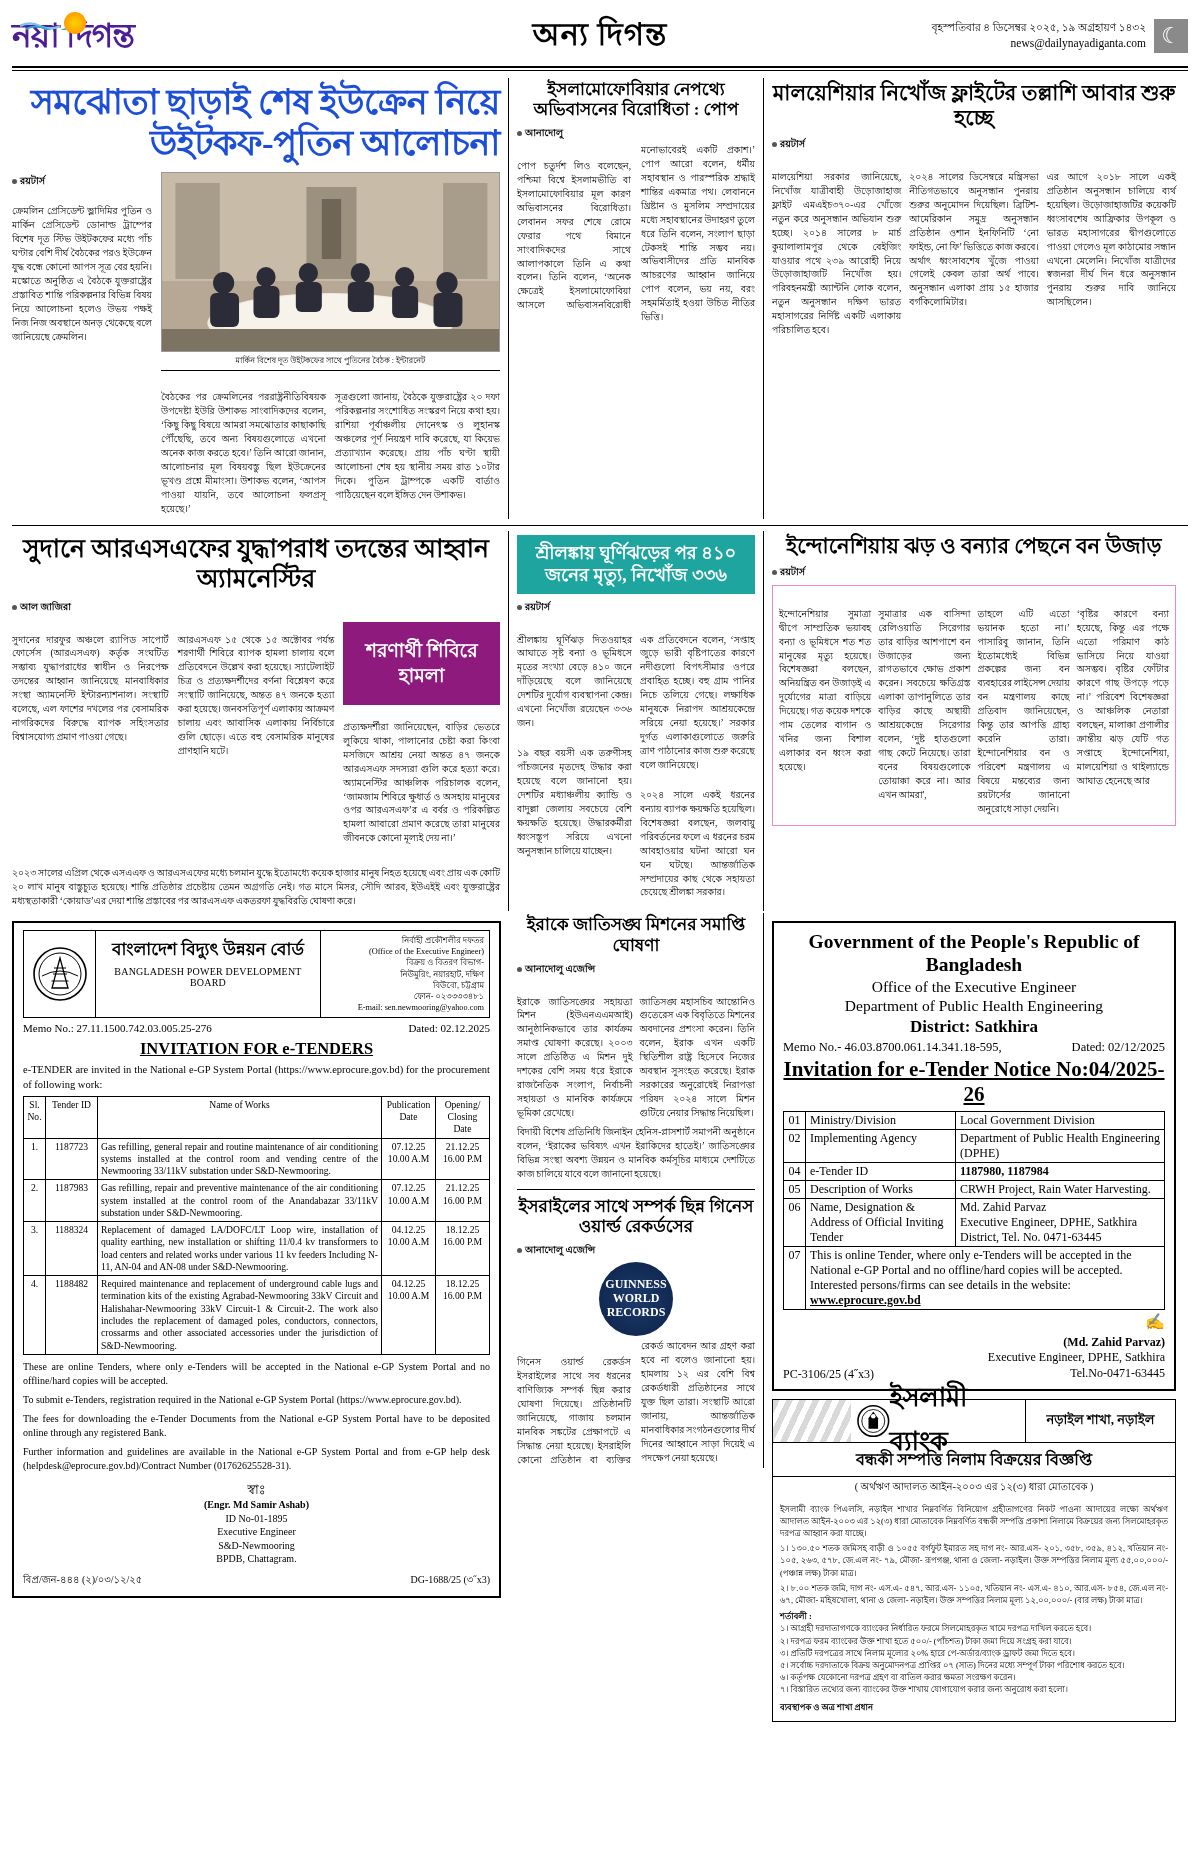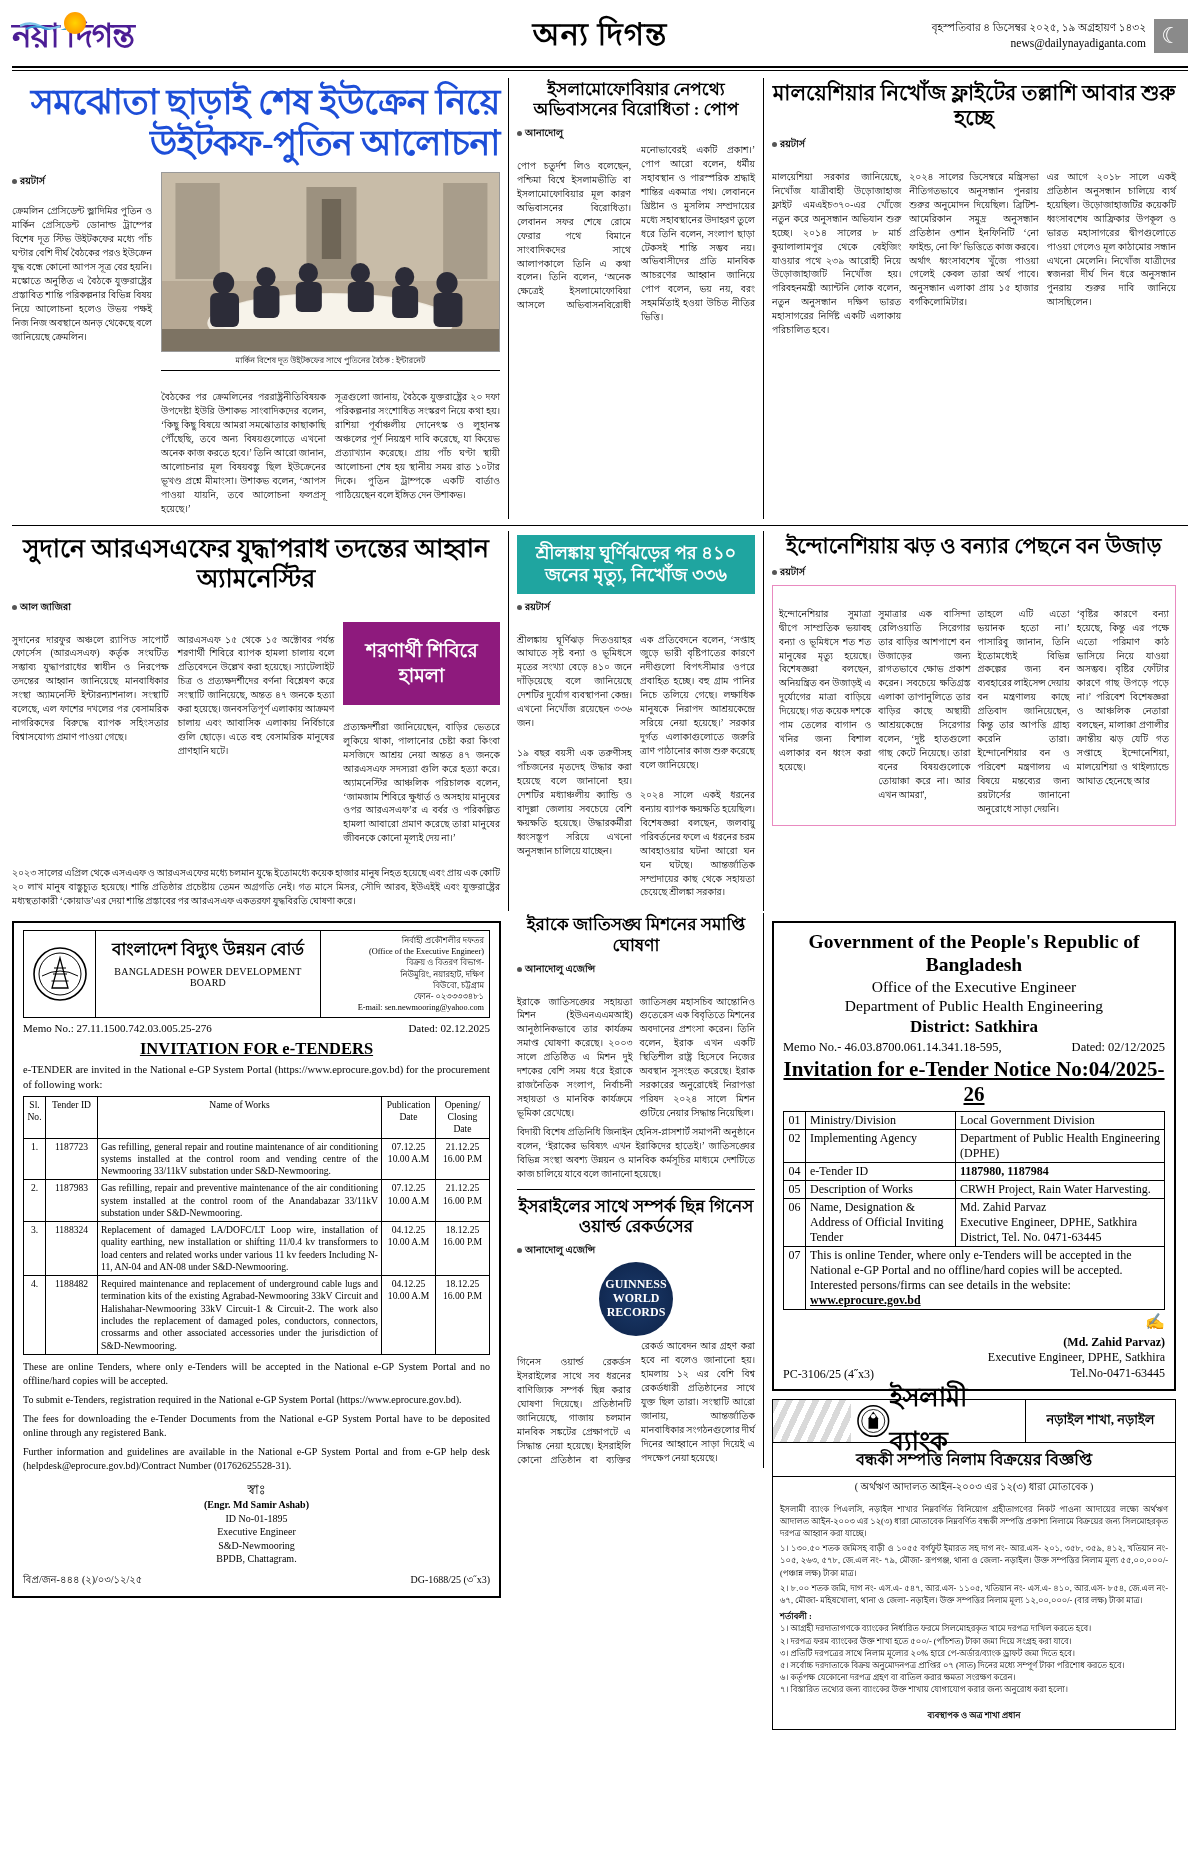--- a/index.html
+++ b/index.html
@@ -510,19 +510,19 @@
             <p class="ib-body">ইসলামী ব্যাংক পিএলসি, নড়াইল শাখার নিম্নবর্ণিত বিনিয়োগ গ্রহীতাগণের নিকট পাওনা আদায়ের লক্ষ্যে অর্থঋণ আদালত আইন-২০০৩ এর ১২(৩) ধারা মোতাবেক নিম্নবর্ণিত বন্ধকী সম্পত্তি প্রকাশ্য নিলামে বিক্রয়ের জন্য সিলমোহরকৃত দরপত্র আহ্বান করা যাচ্ছে।</p>
             <p class="ib-body" style="margin-top:3px">১। ১৩০.৫০ শতক জমিসহ বাড়ী ও ১০৫৫ বর্গফুট ইমারত সহ দাগ নং- আর.এস- ২০১, ৩৫৮, ৩৫৯, ৪১২, খতিয়ান নং- ১০৫, ২৬৩, ৫৭৮, জে.এল নং- ৭৯, মৌজা- রূপগঞ্জ, থানা ও জেলা- নড়াইল। উক্ত সম্পত্তির নিলাম মূল্য ৫৫,০০,০০০/- (পঞ্চান্ন লক্ষ) টাকা মাত্র।</p>
             <p class="ib-body" style="margin-top:3px">২। ৮.০০ শতক জমি, দাগ নং- এস.এ- ৫৪৭, আর.এস- ১১০৫, খতিয়ান নং- এস.এ- ৪১০, আর.এস- ৮৫৪, জে.এল নং- ৬৭, মৌজা- মহিষখোলা, থানা ও জেলা- নড়াইল। উক্ত সম্পত্তির নিলাম মূল্য ১২,০০,০০০/- (বার লক্ষ) টাকা মাত্র।</p>
             <p class="ib-body" style="margin-top:4px; font-weight:bold">শর্তাবলী :</p>
             <p class="ib-body">১। আগ্রহী দরদাতাগণকে ব্যাংকের নির্ধারিত ফরমে সিলমোহরকৃত খামে দরপত্র দাখিল করতে হবে।</p>
             <p class="ib-body">২। দরপত্র ফরম ব্যাংকের উক্ত শাখা হতে ৫০০/- (পাঁচশত) টাকা জমা দিয়ে সংগ্রহ করা যাবে।</p>
             <p class="ib-body">৩। প্রতিটি দরপত্রের সাথে নিলাম মূল্যের ২০% হারে পে-অর্ডার/ব্যাংক ড্রাফট জমা দিতে হবে।</p>
             <p class="ib-body">৫। সর্বোচ্চ দরদাতাকে বিক্রয় অনুমোদনপত্র প্রাপ্তির ০৭ (সাত) দিনের মধ্যে সম্পূর্ণ টাকা পরিশোধ করতে হবে।</p>
             <p class="ib-body">৬। কর্তৃপক্ষ যেকোনো দরপত্র গ্রহণ বা বাতিল করার ক্ষমতা সংরক্ষণ করেন।</p>
             <p class="ib-body">৭। বিস্তারিত তথ্যের জন্য ব্যাংকের উক্ত শাখায় যোগাযোগ করার জন্য অনুরোধ করা হলো।</p>
-            <p class="ib-body" style="text-align:center; font-weight:bold; margin-top:14px">ব্যবস্থাপক ও অত্র শাখা প্রধান</p>
+            <p class="ib-body" style="font-weight:bold; margin-top:6px">ব্যবস্থাপক ও অত্র শাখা প্রধান</p>
           </div>
         </div>
       </div>
     </div>
   </div>
 </div>
 
 </body></html>

